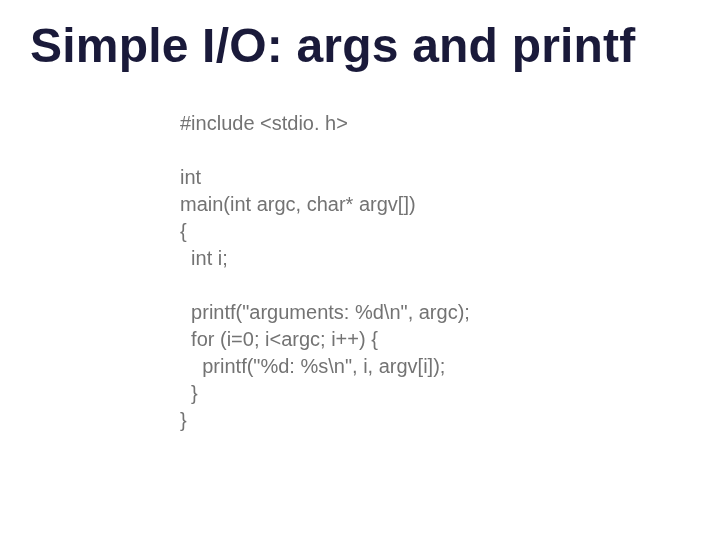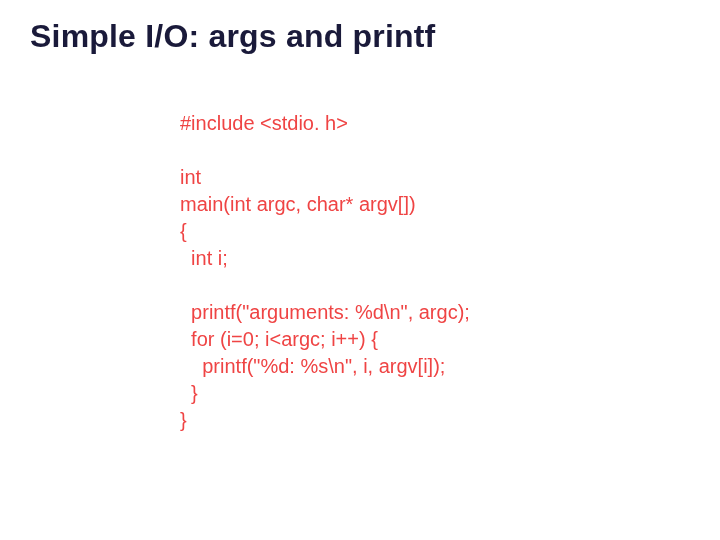--- a/index.html
+++ b/index.html
@@ -14,32 +14,32 @@
   .slide {
     position: relative;
     width: 720px;
     height: 540px;
     box-sizing: border-box;
   }
   .title {
     position: absolute;
     left: 30px;
     top: 18px;
-    font-size: 32px;
+    font-size: 48px;
     font-weight: bold;
     color: #1a1a3a;
     letter-spacing: 0.2px;
   }
   .code-block {
     position: absolute;
     left: 180px;
     top: 110px;
     font-size: 20px;
     line-height: 1.35;
-    color: #ef4444;
+    color: #737373;
     white-space: pre;
     font-family: Arial, Helvetica, sans-serif;
   }
 </style>
 </head>
 <body>
 
 <div class="slide">
   <div class="title">Simple I/O: args and printf</div>
   <div class="code-block">#include &lt;stdio. h&gt;

